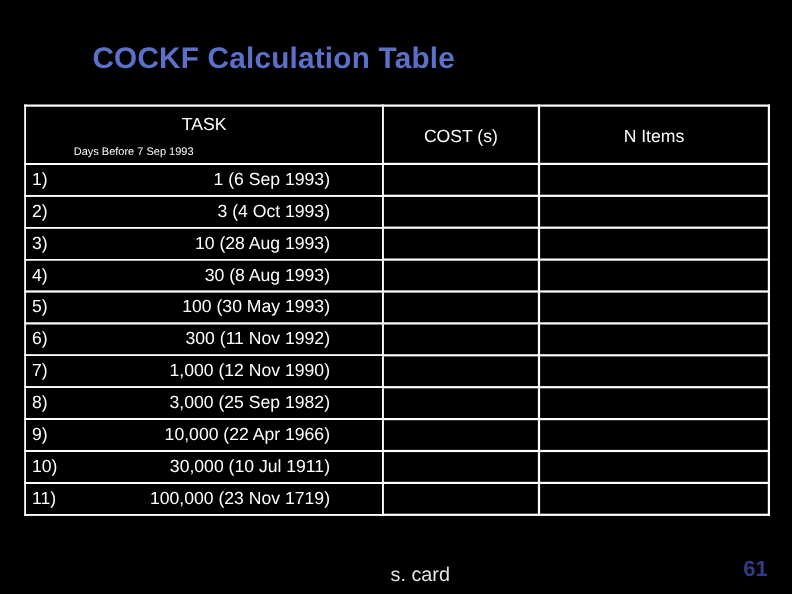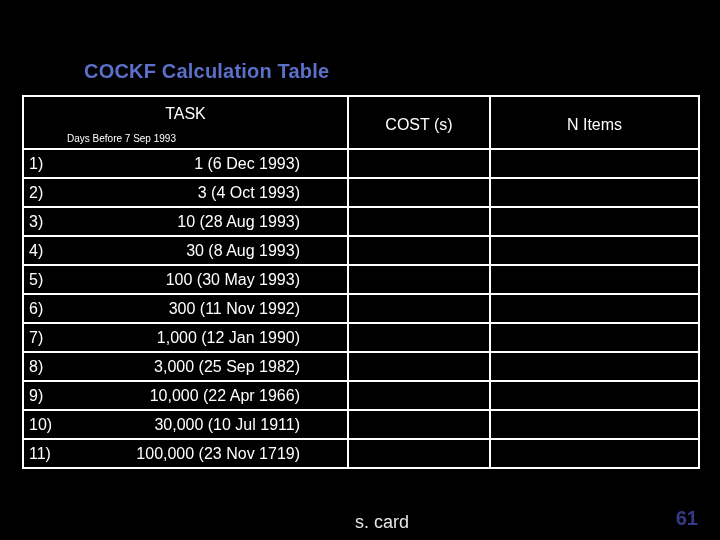--- a/index.html
+++ b/index.html
@@ -21,23 +21,23 @@
     left: 0; top: 0;
     width: 720px;
     height: 540px;
     background: #000000;
   }
 
   
   #slide-title {
     position: absolute;
     left: 84px;
-    top: 54px;
+    top: 36px;
     width: 560px;
-    font-size: 20px;
+    font-size: 27px;
     line-height: 34px;
     font-weight: bold;
     color: #5b70c9;
     letter-spacing: 0.2px;
     white-space: nowrap;
   }
 
   
   #calc-table {
     position: absolute;
@@ -162,21 +162,21 @@
           <span class="hdr-label">COST (s)</span>
         </td>
         <td class="hdr-plain">
           <span class="hdr-label">N Items</span>
         </td>
       </tr>
 
       <tr class="datarow">
         <td class="cell-task">
           <span class="idx">1)</span>
-          <span class="val">1 (6 Dec 1993)</span>
+          <span class="val">1 (6 Sep 1993)</span>
         </td>
         <td class="cell-empty"></td>
         <td class="cell-empty"></td>
       </tr>
 
       <tr class="datarow">
         <td class="cell-task">
           <span class="idx">2)</span>
           <span class="val">3 (4 Oct 1993)</span>
         </td>
@@ -216,21 +216,21 @@
           <span class="idx">6)</span>
           <span class="val">300 (11 Nov 1992)</span>
         </td>
         <td class="cell-empty"></td>
         <td class="cell-empty"></td>
       </tr>
 
       <tr class="datarow">
         <td class="cell-task">
           <span class="idx">7)</span>
-          <span class="val">1,000 (12 Jan 1990)</span>
+          <span class="val">1,000 (12 Nov 1990)</span>
         </td>
         <td class="cell-empty"></td>
         <td class="cell-empty"></td>
       </tr>
 
       <tr class="datarow">
         <td class="cell-task">
           <span class="idx">8)</span>
           <span class="val">3,000 (25 Sep 1982)</span>
         </td>

